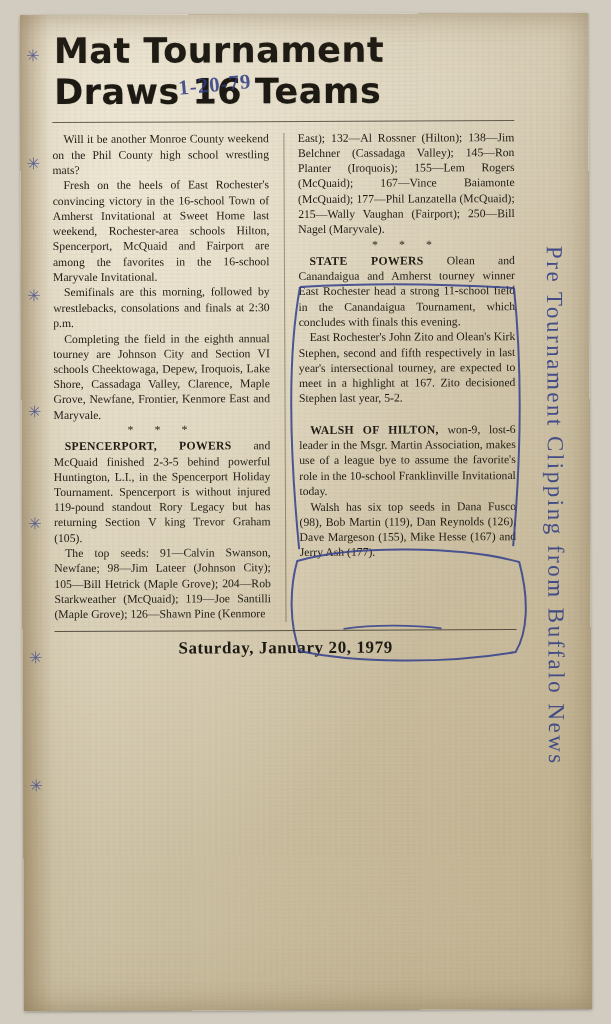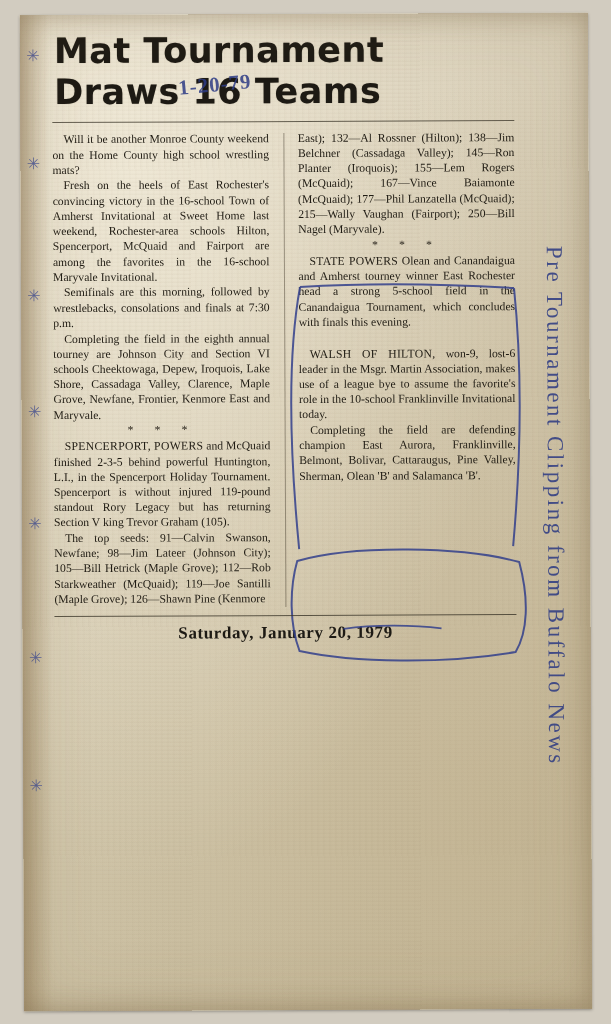--- a/index.html
+++ b/index.html
@@ -100,21 +100,21 @@
   .col p{margin:0 0 0.5px 0;text-indent:11px;}
   .col p.noind{text-indent:0;}
   .byline{
     text-align:center;
     font-weight:bold;
     font-size:12.4px;
     letter-spacing:0.4px;
     margin:0 0 2px 0;
     text-indent:0 !important;
   }
-  .subhead{font-weight:normal;letter-spacing:0.3px;}
+  .subhead{font-weight:bold;letter-spacing:0.3px;}
   .stars{
     text-align:center;
     letter-spacing:9px;
     font-size:12px;
     margin:5px 0 4px 0;
     text-indent:0 !important;
     color:#241f17;
   }
   .col-divider{
     width:1px;
@@ -201,47 +201,48 @@
         <span class="l2">Draws 16 Teams</span>
       </h1>
       <div class="handdate">1-20-79</div>
 
       <hr class="rule">
 
       <div class="columns">
 
         <div class="col">
           <p class="byline"></p>
-          <p>Will it be another Monroe County weekend on the Home County high school wrestling mats?</p>
+          <p>Will it be another Monroe County weekend on the Phil County high school wrestling mats?</p>
           <p>Fresh on the heels of East Rochester's convincing victory in the 16-school Town of Amherst Invitational at Sweet Home last weekend, Rochester-area schools Hilton, Spencerport, McQuaid and Fairport are among the favorites in the 16-school Maryvale Invitational.</p>
-          <p>Semifinals are this morning, followed by wrestlebacks, consolations and finals at 7:30 p.m.</p>
+          <p>Semifinals are this morning, followed by wrestlebacks, consolations and finals at 2:30 p.m.</p>
           <p>Completing the field in the eighth annual tourney are Johnson City and Section VI schools Cheektowaga, Depew, Iroquois, Lake Shore, Cassadaga Valley, Clarence, Maple Grove, Newfane, Frontier, Kenmore East and Maryvale.</p>
           <p class="stars">* * *</p>
           <p>
             <span class="subhead">SPENCERPORT, POWERS</span>
             <span>and McQuaid finished 2-3-5 behind powerful Huntington, L.I., in the Spencerport Holiday Tournament. Spencerport is without injured 119-pound standout Rory Legacy but has returning Section V king Trevor Graham (105).</span>
           </p>
-          <p>The top seeds: 91—Calvin Swanson, Newfane; 98—Jim Lateer (Johnson City); 105—Bill Hetrick (Maple Grove); 112—Rob Starkweather (McQuaid); 119—Joe Santilli (Maple Grove); 126—Shawn Pine (Kenmore</p>
+          <p>The top seeds: 91—Calvin Swanson, Newfane; 98—Jim Lateer (Johnson City); 105—Bill Hetrick (Maple Grove); 204—Rob Starkweather (McQuaid); 119—Joe Santilli (Maple Grove); 126—Shawn Pine (Kenmore</p>
         </div>
 
         <div class="col-divider"></div>
 
         <div class="col" style="position:relative;">
           <p class="noind">East); 132—Al Rossner (Hilton); 138—Jim Belchner (Cassadaga Valley); 145—Ron Planter (Iroquois); 155—Lem Rogers (McQuaid); 167—Vince Baiamonte (McQuaid); 177—Phil Lanzatella (McQuaid); 215—Wally Vaughan (Fairport); 250—Bill Nagel (Maryvale).</p>
           <p class="stars">* * *</p>
           <p>
             <span class="subhead">STATE POWERS</span>
-            <span>Olean and Canandaigua and Amherst tourney winner East Rochester head a strong 5-school field in the Canandaigua Tournament, which concludes with finals this evening.</span>
+            <span>Olean and Canandaigua and Amherst tourney winner East Rochester head a strong 11-school field in the Canandaigua Tournament, which concludes with finals this evening.</span>
           </p>
+          <p>East Rochester's John Zito and Olean's Kirk Stephen, second and fifth respectively in last year's intersectional tourney, are expected to meet in a highlight at 167. Zito decisioned Stephen last year, 5-2.</p>
           <p class="stars" style="letter-spacing:9px">&nbsp;</p>
           <p>
             <span class="subhead">WALSH OF HILTON,</span>
             <span>won-9, lost-6 leader in the Msgr. Martin Association, makes use of a league bye to assume the favorite's role in the 10-school Franklinville Invitational today.</span>
           </p>
-          <p>Completing the field are defending champion East Aurora, Franklinville, Belmont, Bolivar, Cattaraugus, Pine Valley, Sherman, Olean 'B' and Salamanca 'B'.</p>
+          <p>Walsh has six top seeds in Dana Fusco (98), Bob Martin (119), Dan Reynolds (126), Dave Margeson (155), Mike Hesse (167) and Jerry Ash (177).</p>
 
           <svg class="pen" style="left:-16px;top:150px;width:250px;height:300px;" viewBox="0 0 250 300">
             <path d="M18,6 C6,70 6,160 16,268" stroke-width="2"></path>
             <path d="M18,6 C90,2 170,4 232,8" stroke-width="2"></path>
             <path d="M232,8 C240,90 238,180 230,266" stroke-width="2"></path>
           </svg>
           <svg class="pen" style="left:-16px;top:410px;width:250px;height:130px;" viewBox="0 0 250 130">
             <path d="M14,20 C70,4 180,6 236,22 C246,60 244,92 232,112 C160,124 70,122 16,110 C6,84 6,48 14,20 Z" stroke-width="2"></path>
             <path d="M60,88 C90,84 128,84 158,88" stroke-width="1.6"></path>
           </svg>

